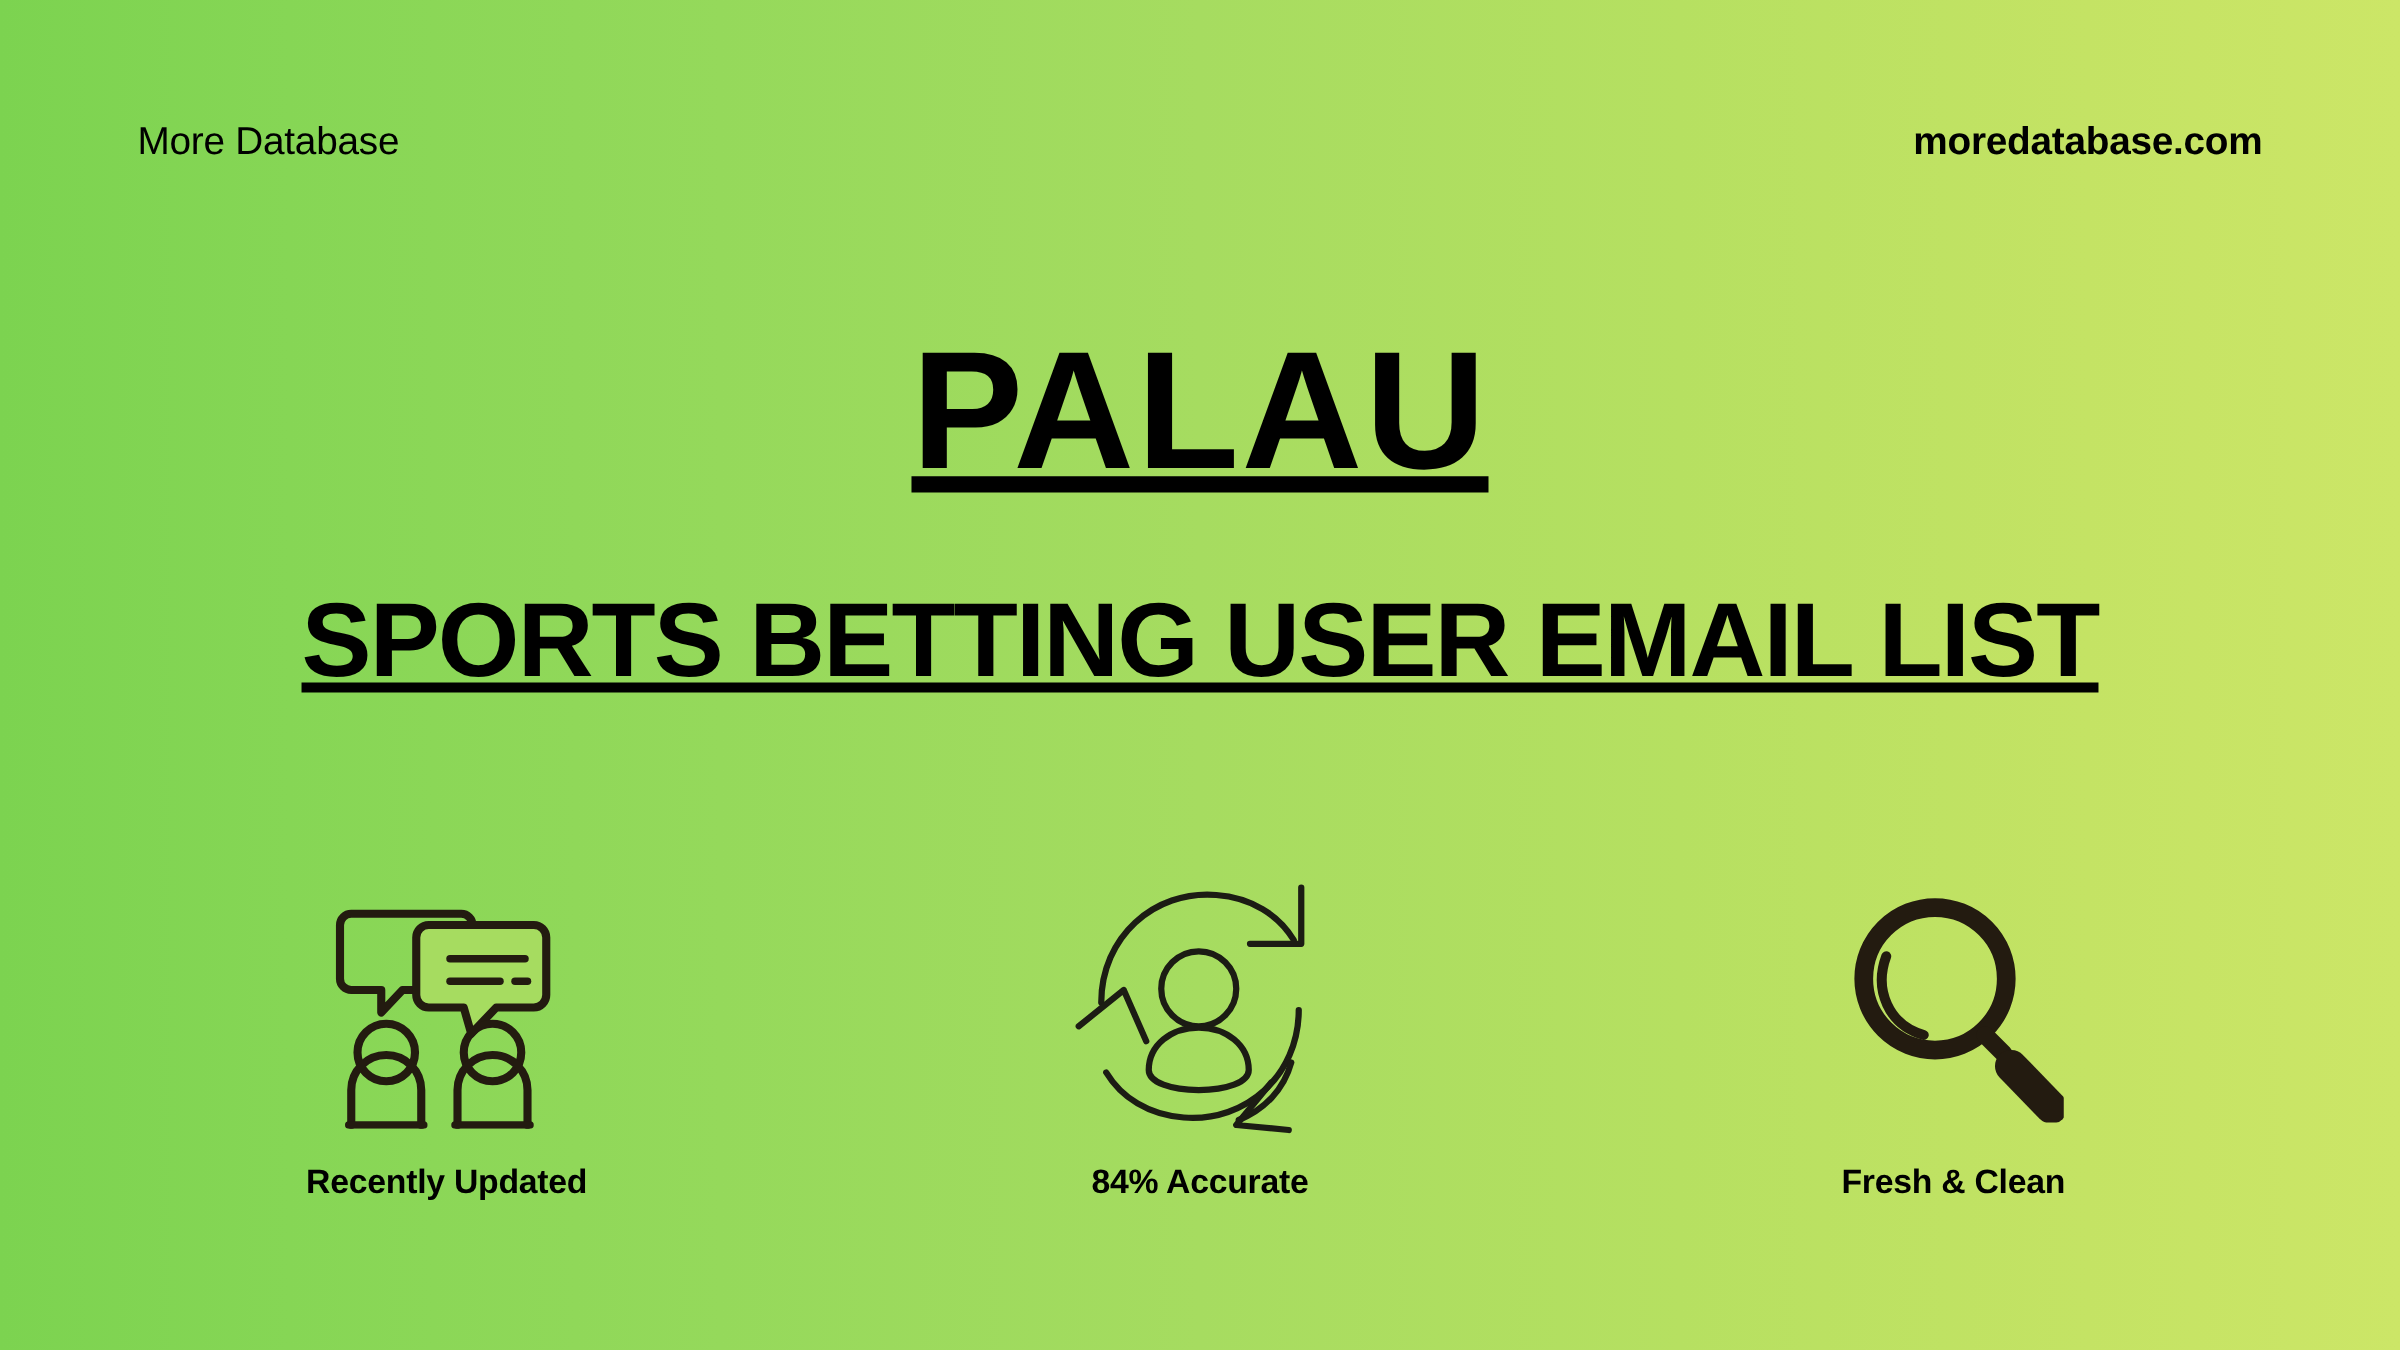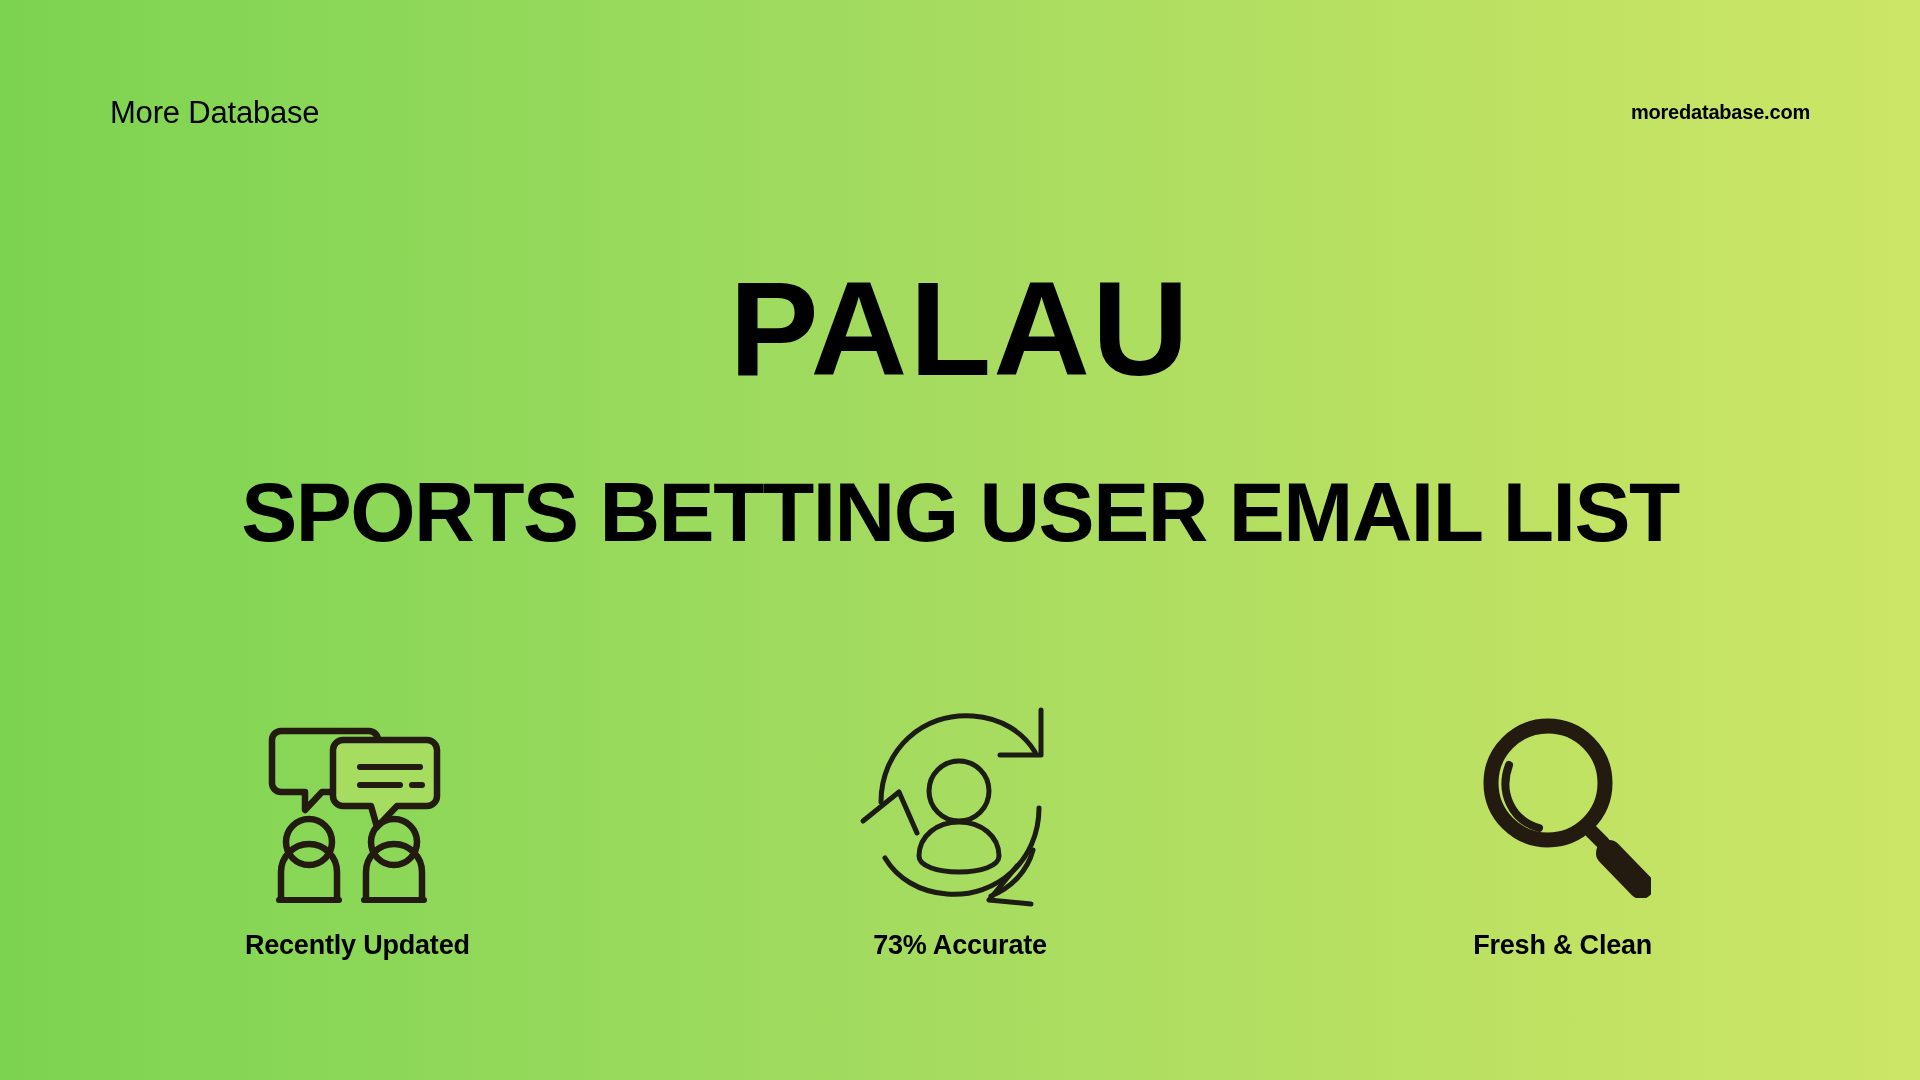--- a/index.html
+++ b/index.html
@@ -45,35 +45,36 @@
   }
   .brand-text {
     font-size: 31px;
     font-weight: 400;
     color: #000000;
     letter-spacing: -0.2px;
     line-height: 1;
     white-space: nowrap;
   }
   #site-url {
-    font-size: 20px;
+    font-size: 31px;
     font-weight: 700;
     color: #000000;
     letter-spacing: -0.2px;
     line-height: 1;
     white-space: nowrap;
   }
 
   
   #hero {
     position: absolute;
     top: 262px;
     left: 0;
     width: 1920px;
     text-align: center;
+    text-decoration: underline;
   }
   #country-title {
     font-size: 134px;
     font-weight: 700;
     color: #000000;
     line-height: 1;
     letter-spacing: 2px;
     margin: 0;
     white-space: nowrap;
   }
@@ -182,21 +183,21 @@
           <path d="M178 152 C172 174 156 190 136 198"></path>
 
           <path d="M162 168 L134 202 L176 206" stroke-width="5"></path>
 
           <circle cx="104" cy="93" r="30" fill="none" stroke-width="5"></circle>
 
           <path d="M64 158 c0 -20 18 -34 40 -34 c22 0 40 14 40 34
                    c0 10 -18 16 -40 16 c-22 0 -40 -6 -40 -16 z" fill="none" stroke-width="5"></path>
         </svg>
       </div>
-      <div class="feature-label">73% Accurate</div>
+      <div class="feature-label">84% Accurate</div>
     </div>
 
     <div class="feature">
       <div class="feature-icon">
         <svg width="176" height="186" viewBox="0 0 176 186" fill="none">
 
           <circle cx="73" cy="71" r="57" fill="none" stroke="#231B10" stroke-width="15"></circle>
 
           <path d="M34 53 C24 80 36 108 64 116" fill="none" stroke="#231B10" stroke-width="8" stroke-linecap="round"></path>
 

